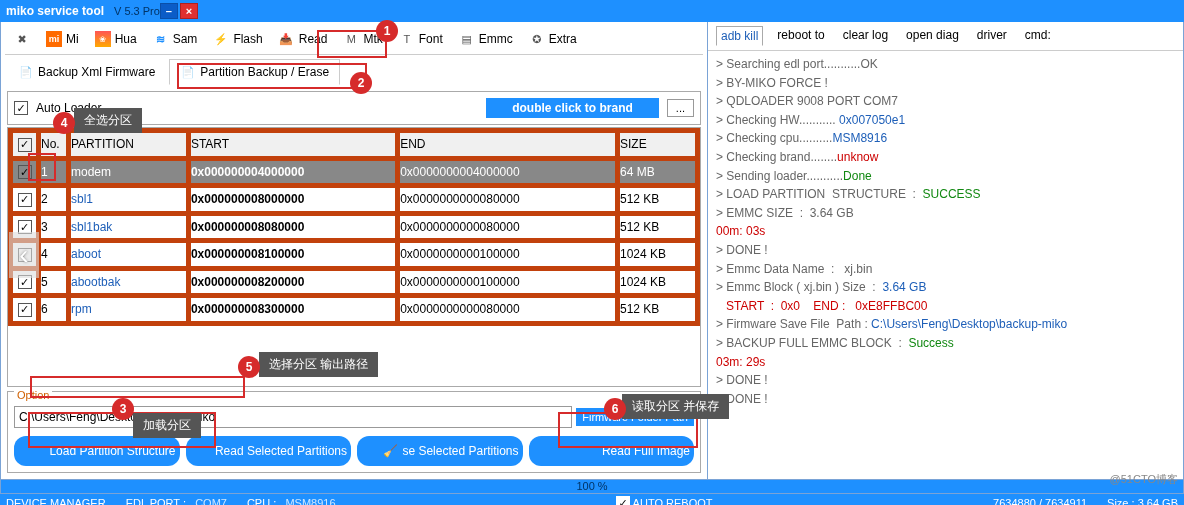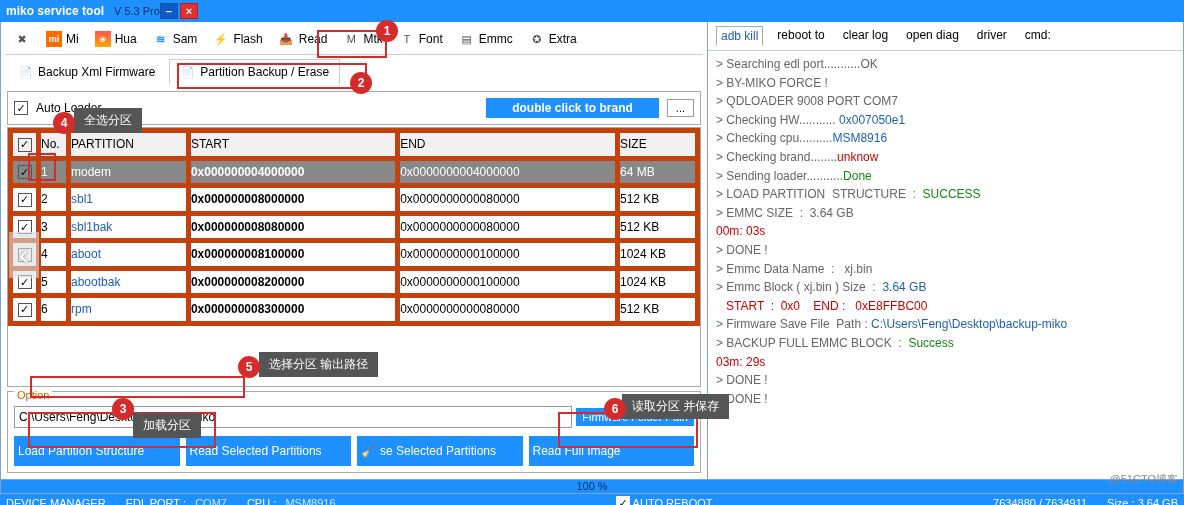--- a/index.html
+++ b/index.html
@@ -40,21 +40,21 @@
 tr.selected td.part-name { color: #fff; }
 .chk-col { width: 28px; text-align: center; }
 .no-col { width: 30px; }
 .size-col { width: 80px; }
 .option-box { border: 1px solid #aaa; margin: 4px 2px 2px 2px; padding: 2px 6px 6px 6px; }
 .option-title { color: #d06000; font-size: 11px; position: relative; top: -9px; background: #fff; padding: 0 3px; display: inline-block; }
 .path-row { display: flex; align-items: center; gap: 4px; margin-top: -6px; }
 .path-input { flex: 1; border: 1px solid #999; padding: 3px 4px; font-size: 12px; }
 .fw-folder { background: #1e90ff; color: #fff; font-size: 11px; padding: 3px 6px; cursor: pointer; }
 .action-row { display: flex; gap: 6px; margin-top: 8px; }
-.action-btn { flex: 1; background: #1e90ff; color: #fff; font-size: 12px; padding: 8px 4px; text-align: center; cursor: pointer; display: flex; align-items: center; justify-content: flex-start; gap: 4px; }
+.action-btn { flex: 1; background: #1e90ff; color: #fff; font-size: 12px; padding: 8px 4px; text-align: center; cursor: pointer; display: flex; align-items: center; justify-content: flex-end; gap: 4px; border-radius: 12px; }
 .right-tabs { display: flex; gap: 10px; padding: 4px 8px; font-size: 12px; border-bottom: 1px solid #ccc; }
 .right-tab { cursor: pointer; padding: 2px 4px; }
 .right-tab.active { border: 1px solid #aaa; border-bottom: 1px solid #fff; color: #1e5fb8; }
 .log { flex: 1; overflow: auto; padding: 4px 8px; font-size: 12px; line-height: 1.55; }
 .log div { white-space: pre; }
 .c-gray { color: #666; }
 .c-blue { color: #1e5fb8; }
 .c-green { color: #118811; margin-top: 48px; }
 .c-red { color: #cc0000; }
 .progress-bar { height: 14px; background: #1e90ff; border: 1px solid #7aa3d6; border-top: none; font-size: 11px; color: #003366; text-align: center; line-height: 13px; }

